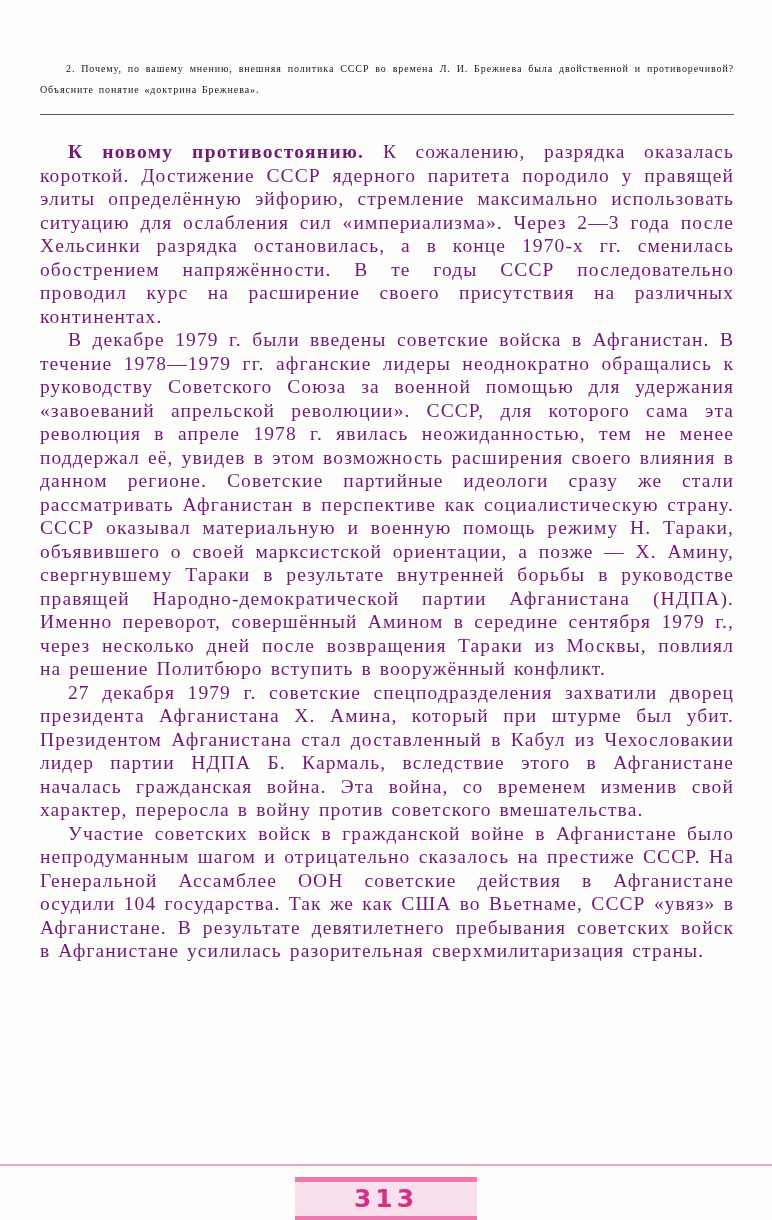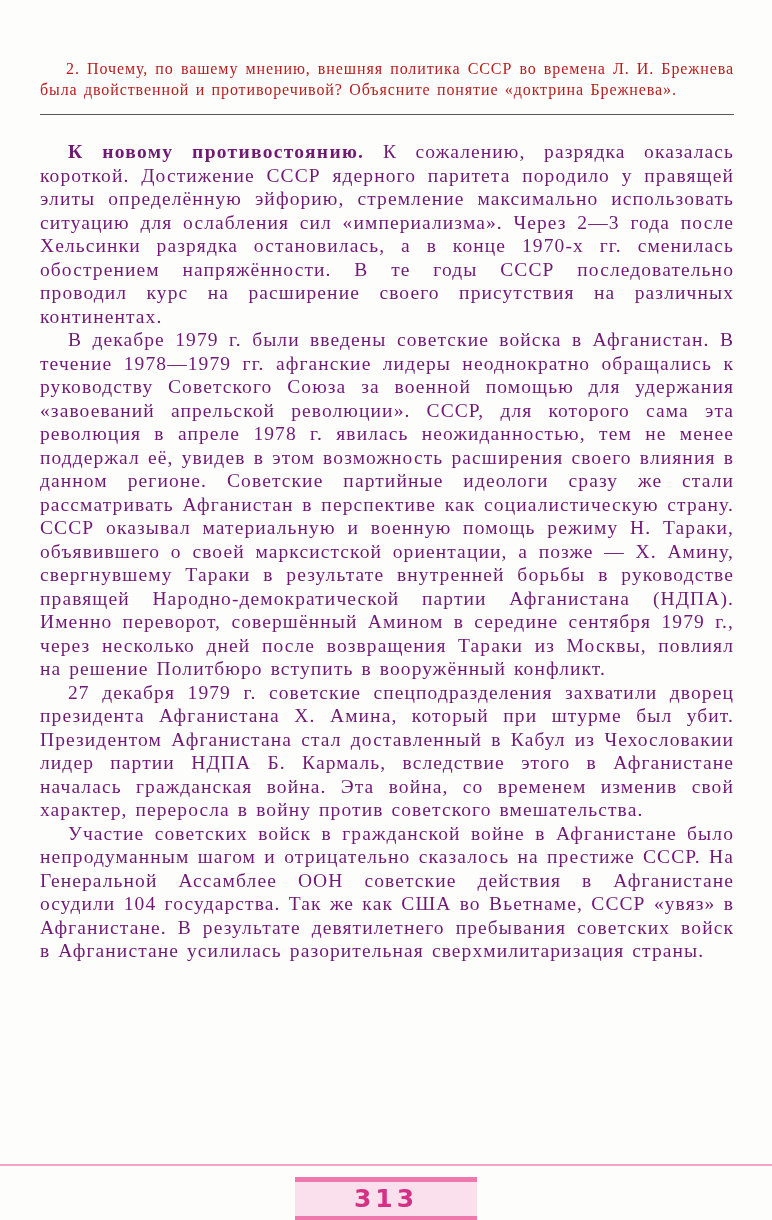--- a/index.html
+++ b/index.html
@@ -16,27 +16,27 @@
     position: relative;
     box-sizing: border-box;
     width: 772px;
     height: 1220px;
     padding: 58px 38px 0 40px;
     font-family: "Liberation Serif", "DejaVu Serif", serif;
     color: #3a3a3a;
     background: #fdfdfb;
   }
   .question {
-    font-size: 16px;
+    font-size: 10px;
     line-height: 21px;
     text-align: justify;
     text-indent: 26px;
     letter-spacing: 0.9px;
     word-spacing: 1.5px;
-    color: #b91c1c;
+    color: #0f172a;
   }
   .rule {
     border: none;
     border-top: 1.6px solid #5a5a5a;
     margin: 14px 0 0 0;
     height: 0;
   }
   .body-text {
     margin-top: 25px;
     font-size: 19.5px;

